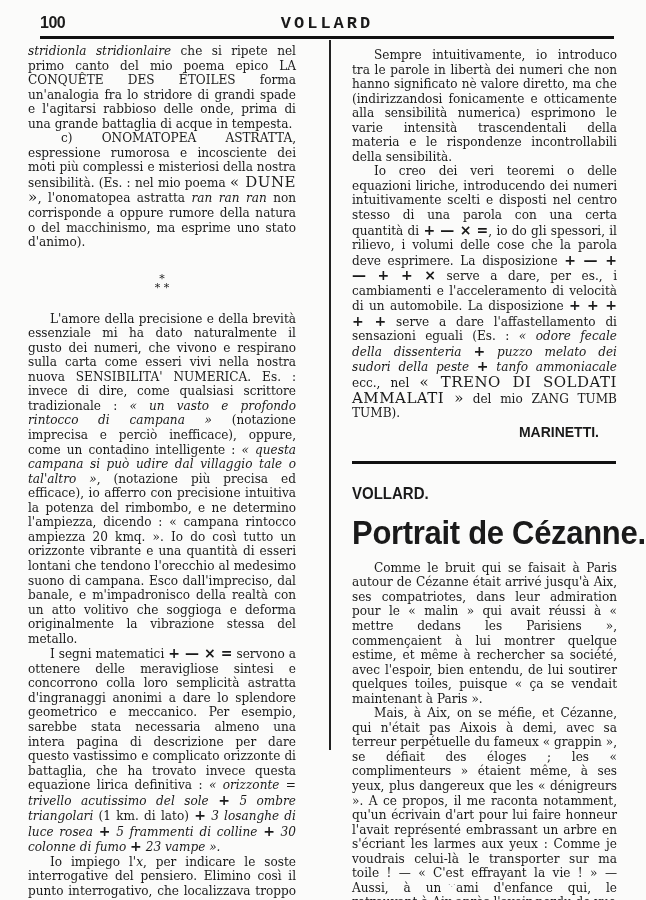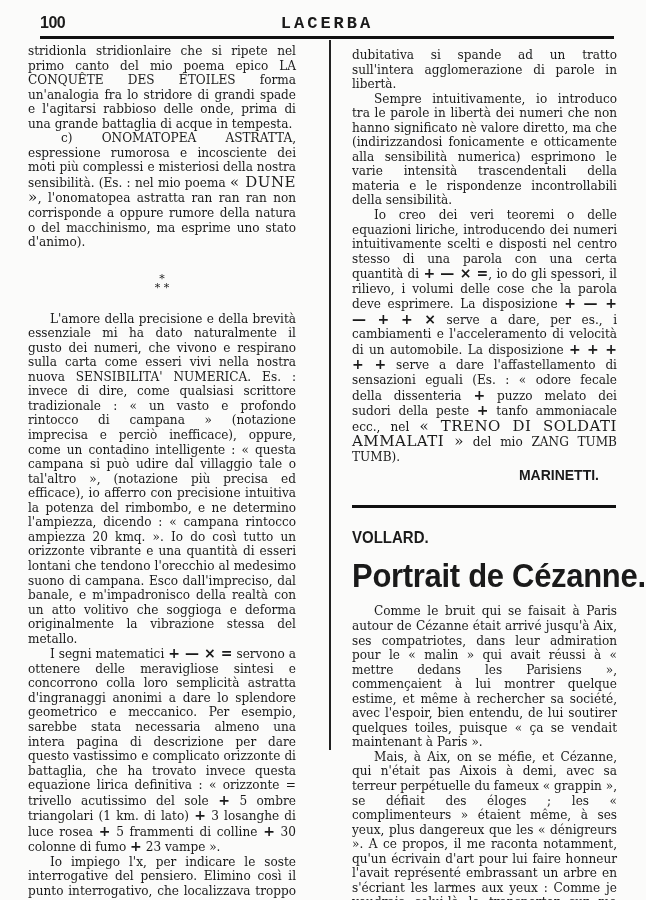--- a/index.html
+++ b/index.html
@@ -10,40 +10,40 @@
   .pnum { position:absolute; left:0; top:0; font-family:"Liberation Sans", sans-serif; font-weight:bold; font-size:16px; letter-spacing:-0.5px; }
   .mast { position:absolute; left:0; width:574px; text-align:center; top:0; font-family:"Liberation Mono", monospace; font-weight:bold; font-size:17px; letter-spacing:3px; }
   .rule-top { position:absolute; left:40px; top:36px; width:574px; height:3px; background:#111; }
   .col { position:absolute; top:44px; font-size:12.1px; line-height:14.55px; text-align:justify; }
   .col-left { left:28px; width:268px; }
   .col-right { left:352px; width:265px; top:48px; }
   .col-divider { position:absolute; left:329px; top:40px; width:1.5px; height:710px; background:#222; }
   p { margin:0; }
   .ind { text-indent:22px; }
   .ind2 { text-indent:33px; }
-  .it { }
+  .it { font-style:italic; }
   .sc { font-variant:small-caps; font-size:15px; letter-spacing:0.5px; }
   .stars { text-align:center; margin:24px 0 20px; font-size:11px; line-height:9px; }
   .stars span { display:block; }
   .sig { text-align:right; font-family:"Liberation Sans", sans-serif; font-weight:bold; font-size:14px; padding-right:18px; margin-top:4px; transform:scaleY(1.1); }
   .rule-mid { height:3px; background:#111; margin:22px 0 22px; width:264px; }
   .vollard { font-family:"Liberation Sans", sans-serif; font-weight:bold; font-size:15px; transform:scaleY(1.15); transform-origin:left; }
   .title { font-family:"Liberation Sans", sans-serif; font-weight:bold; font-size:31px; line-height:36px; margin:14px 0 10px; letter-spacing:-0.3px; transform:scaleY(1.1); transform-origin:left; white-space:nowrap; }
   .title sup { font-size:10px; font-weight:normal; vertical-align:top; position:relative; top:-4px; }
   .plus { font-weight:bold; font-family:"DejaVu Sans", sans-serif; font-size:14px; }
   .noise { position:absolute; left:448px; top:880px; font-size:8px; color:#777; }
 </style>
 </head>
 <body>
 
 <div class="page">
 
   <div class="header">
     <span class="pnum">100</span>
-    <span class="mast">LACERBA</span>
+    <span class="mast">VOLLARD</span>
   </div>
   <div class="rule-top"></div>
   <div class="col-divider"></div>
 
   <div class="col col-left">
     <p><span class="it">stridionla stridionlaire</span><span> che si ripete nel primo canto del mio poema epico LA CONQUÊTE DES ÉTOILES forma un'analogia fra lo stridore di grandi spade e l'agitarsi rabbioso delle onde, prima di una grande battaglia di acque in tempesta.</span></p>
 
     <p class="ind2"><span>c) ONOMATOPEA ASTRATTA, espressione rumorosa e incosciente dei moti più complessi e misteriosi della nostra sensibilità. (Es. : nel mio poema </span><span class="sc">« DUNE »</span><span>, l'onomatopea astratta </span><span class="it">ran ran ran</span><span> non corrisponde a oppure rumore della natura o del macchinismo, ma esprime uno stato d'animo).</span></p>
 
 
@@ -53,21 +53,20 @@
     </div>
 
     <p class="ind"><span>L'amore della precisione e della brevità essenziale mi ha dato naturalmente il gusto dei numeri, che vivono e respirano sulla carta come esseri vivi nella nostra nuova SENSIBILITA' NUMERICA. Es. : invece di dire, come qualsiasi scrittore tradizionale : </span><span class="it">« un vasto e profondo rintocco di campana »</span><span> (notazione imprecisa e perciò inefficace), oppure, come un contadino intelligente : </span><span class="it">« questa campana si può udire dal villaggio tale o tal'altro »</span><span>, (notazione più precisa ed efficace), io afferro con precisione intuitiva la potenza del rimbombo, e ne determino l'ampiezza, dicendo : « campana rintocco ampiezza 20 kmq. ». Io do così tutto un orizzonte vibrante e una quantità di esseri lontani che tendono l'orecchio al medesimo suono di campana. Esco dall'impreciso, dal banale, e m'impadronisco della realtà con un atto volitivo che soggioga e deforma originalmente la vibrazione stessa del metallo.</span></p>
 
     <p class="ind"><span>I segni matematici </span><span class="plus">+ — × =</span><span> servono a ottenere delle meravigliose sintesi e concorrono colla loro semplicità astratta d'ingranaggi anonimi a dare lo splendore geometrico e meccanico. Per esempio, sarebbe stata necessaria almeno una intera pagina di descrizione per dare questo vastissimo e complicato orizzonte di battaglia, che ha trovato invece questa equazione lirica definitiva : </span><span class="it">« orizzonte = trivello acutissimo del sole </span><span class="plus">+</span><span class="it"> 5 ombre triangolari </span><span>(1 km. di lato) </span><span class="plus">+</span><span class="it"> 3 losanghe di luce rosea </span><span class="plus">+</span><span class="it"> 5 frammenti di colline </span><span class="plus">+</span><span class="it"> 30 colonne di fumo </span><span class="plus">+</span><span class="it"> 23 vampe ».</span></p>
 
     <p class="ind"><span>Io impiego l'</span><span class="it">x</span><span>, per indicare le soste interrogative del pensiero. Elimino così il punto interrogativo, che localizzava troppo arbitrariamente su un punto solo della coscienza la sua atmosfera di dubitazione. Coll'</span></p>
   </div>
 
   <div class="col col-right">
-    <p>dubitativa si spande ad un tratto sull'intera agglomerazione di parole in libertà.</p>
     <p class="ind">Sempre intuitivamente, io introduco tra le parole in libertà dei numeri che non hanno significato nè valore diretto, ma che (indirizzandosi fonicamente e otticamente alla sensibilità numerica) esprimono le varie intensità trascendentali della materia e le rispondenze incontrollabili della sensibilità.</p>
     <p class="ind"><span>Io creo dei veri teoremi o delle equazioni liriche, introducendo dei numeri intuitivamente scelti e disposti nel centro stesso di una parola con una certa quantità di </span><span class="plus">+ — × =</span><span>, io do gli spessori, il rilievo, i volumi delle cose che la parola deve esprimere. La disposizione </span><span class="plus">+ — + — + + ×</span><span> serve a dare, per es., i cambiamenti e l'acceleramento di velocità di un automobile. La disposizione </span><span class="plus">+ + + + +</span><span> serve a dare l'affastellamento di sensazioni eguali (Es. : </span><span class="it">« odore fecale della dissenteria </span><span class="plus">+</span><span class="it"> puzzo melato dei sudori della peste </span><span class="plus">+</span><span class="it"> tanfo ammoniacale</span><span> ecc., nel </span><span class="sc">« TRENO DI SOLDATI AMMALATI »</span><span> del mio ZANG TUMB TUMB).</span></p>
 
     <div class="sig">MARINETTI.</div>
     <div class="rule-mid"></div>
     <div class="vollard">VOLLARD.</div>
     <div class="title"><span>Portrait de Cézanne.</span><sup>(1)</sup></div>
 
     <p class="ind">Comme le bruit qui se faisait à Paris autour de Cézanne était arrivé jusqu'à Aix, ses compatriotes, dans leur admiration pour le « malin » qui avait réussi à « mettre dedans les Parisiens », commençaient à lui montrer quelque estime, et même à rechercher sa société, avec l'espoir, bien entendu, de lui soutirer quelques toiles, puisque « ça se vendait maintenant à Paris ».</p>
     <p class="ind">Mais, à Aix, on se méfie, et Cézanne, qui n'était pas Aixois à demi, avec sa terreur perpétuelle du fameux « grappin », se défiait des éloges ; les « complimenteurs » étaient même, à ses yeux, plus dangereux que les « dénigreurs ». A ce propos, il me raconta notamment, qu'un écrivain d'art pour lui faire honneur l'avait représenté embrassant un arbre en s'écriant les larmes aux yeux : Comme je voudrais celui-là le transporter sur ma toile ! — « C'est effrayant la vie ! » — Aussi, à un ami d'enfance qui, le retrouvant à Aix après l'avoir perdu de vue</p>

